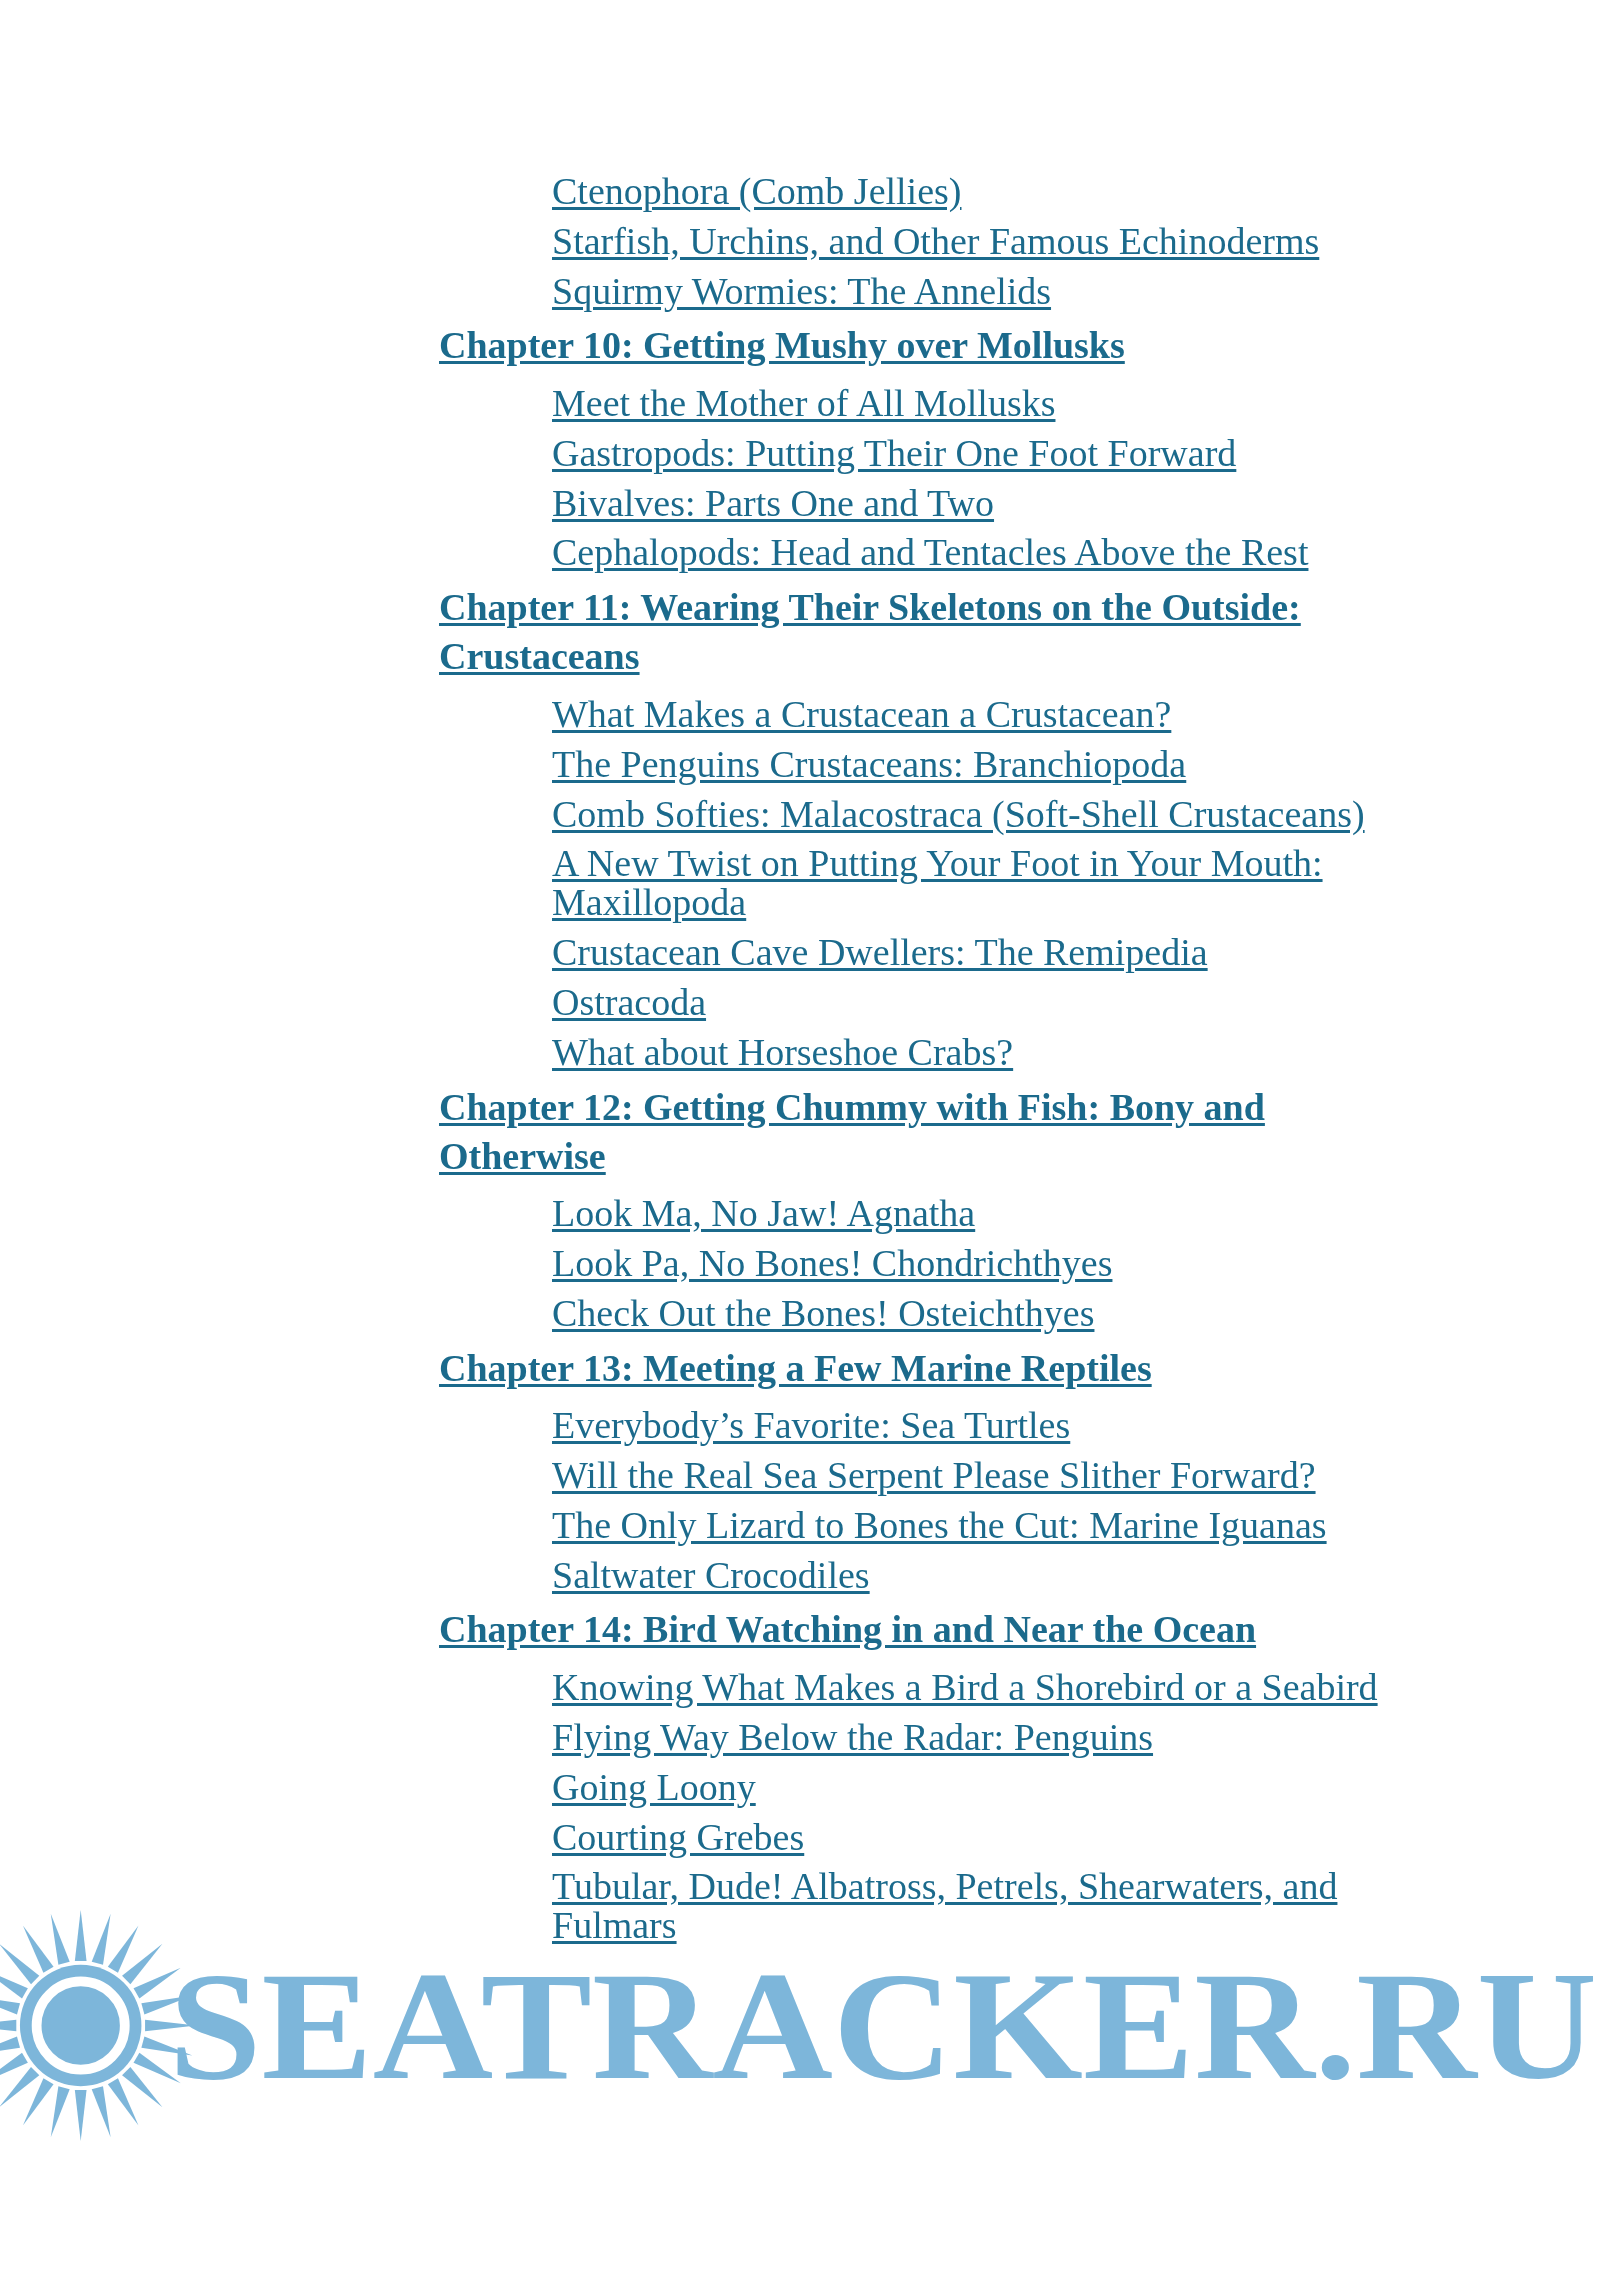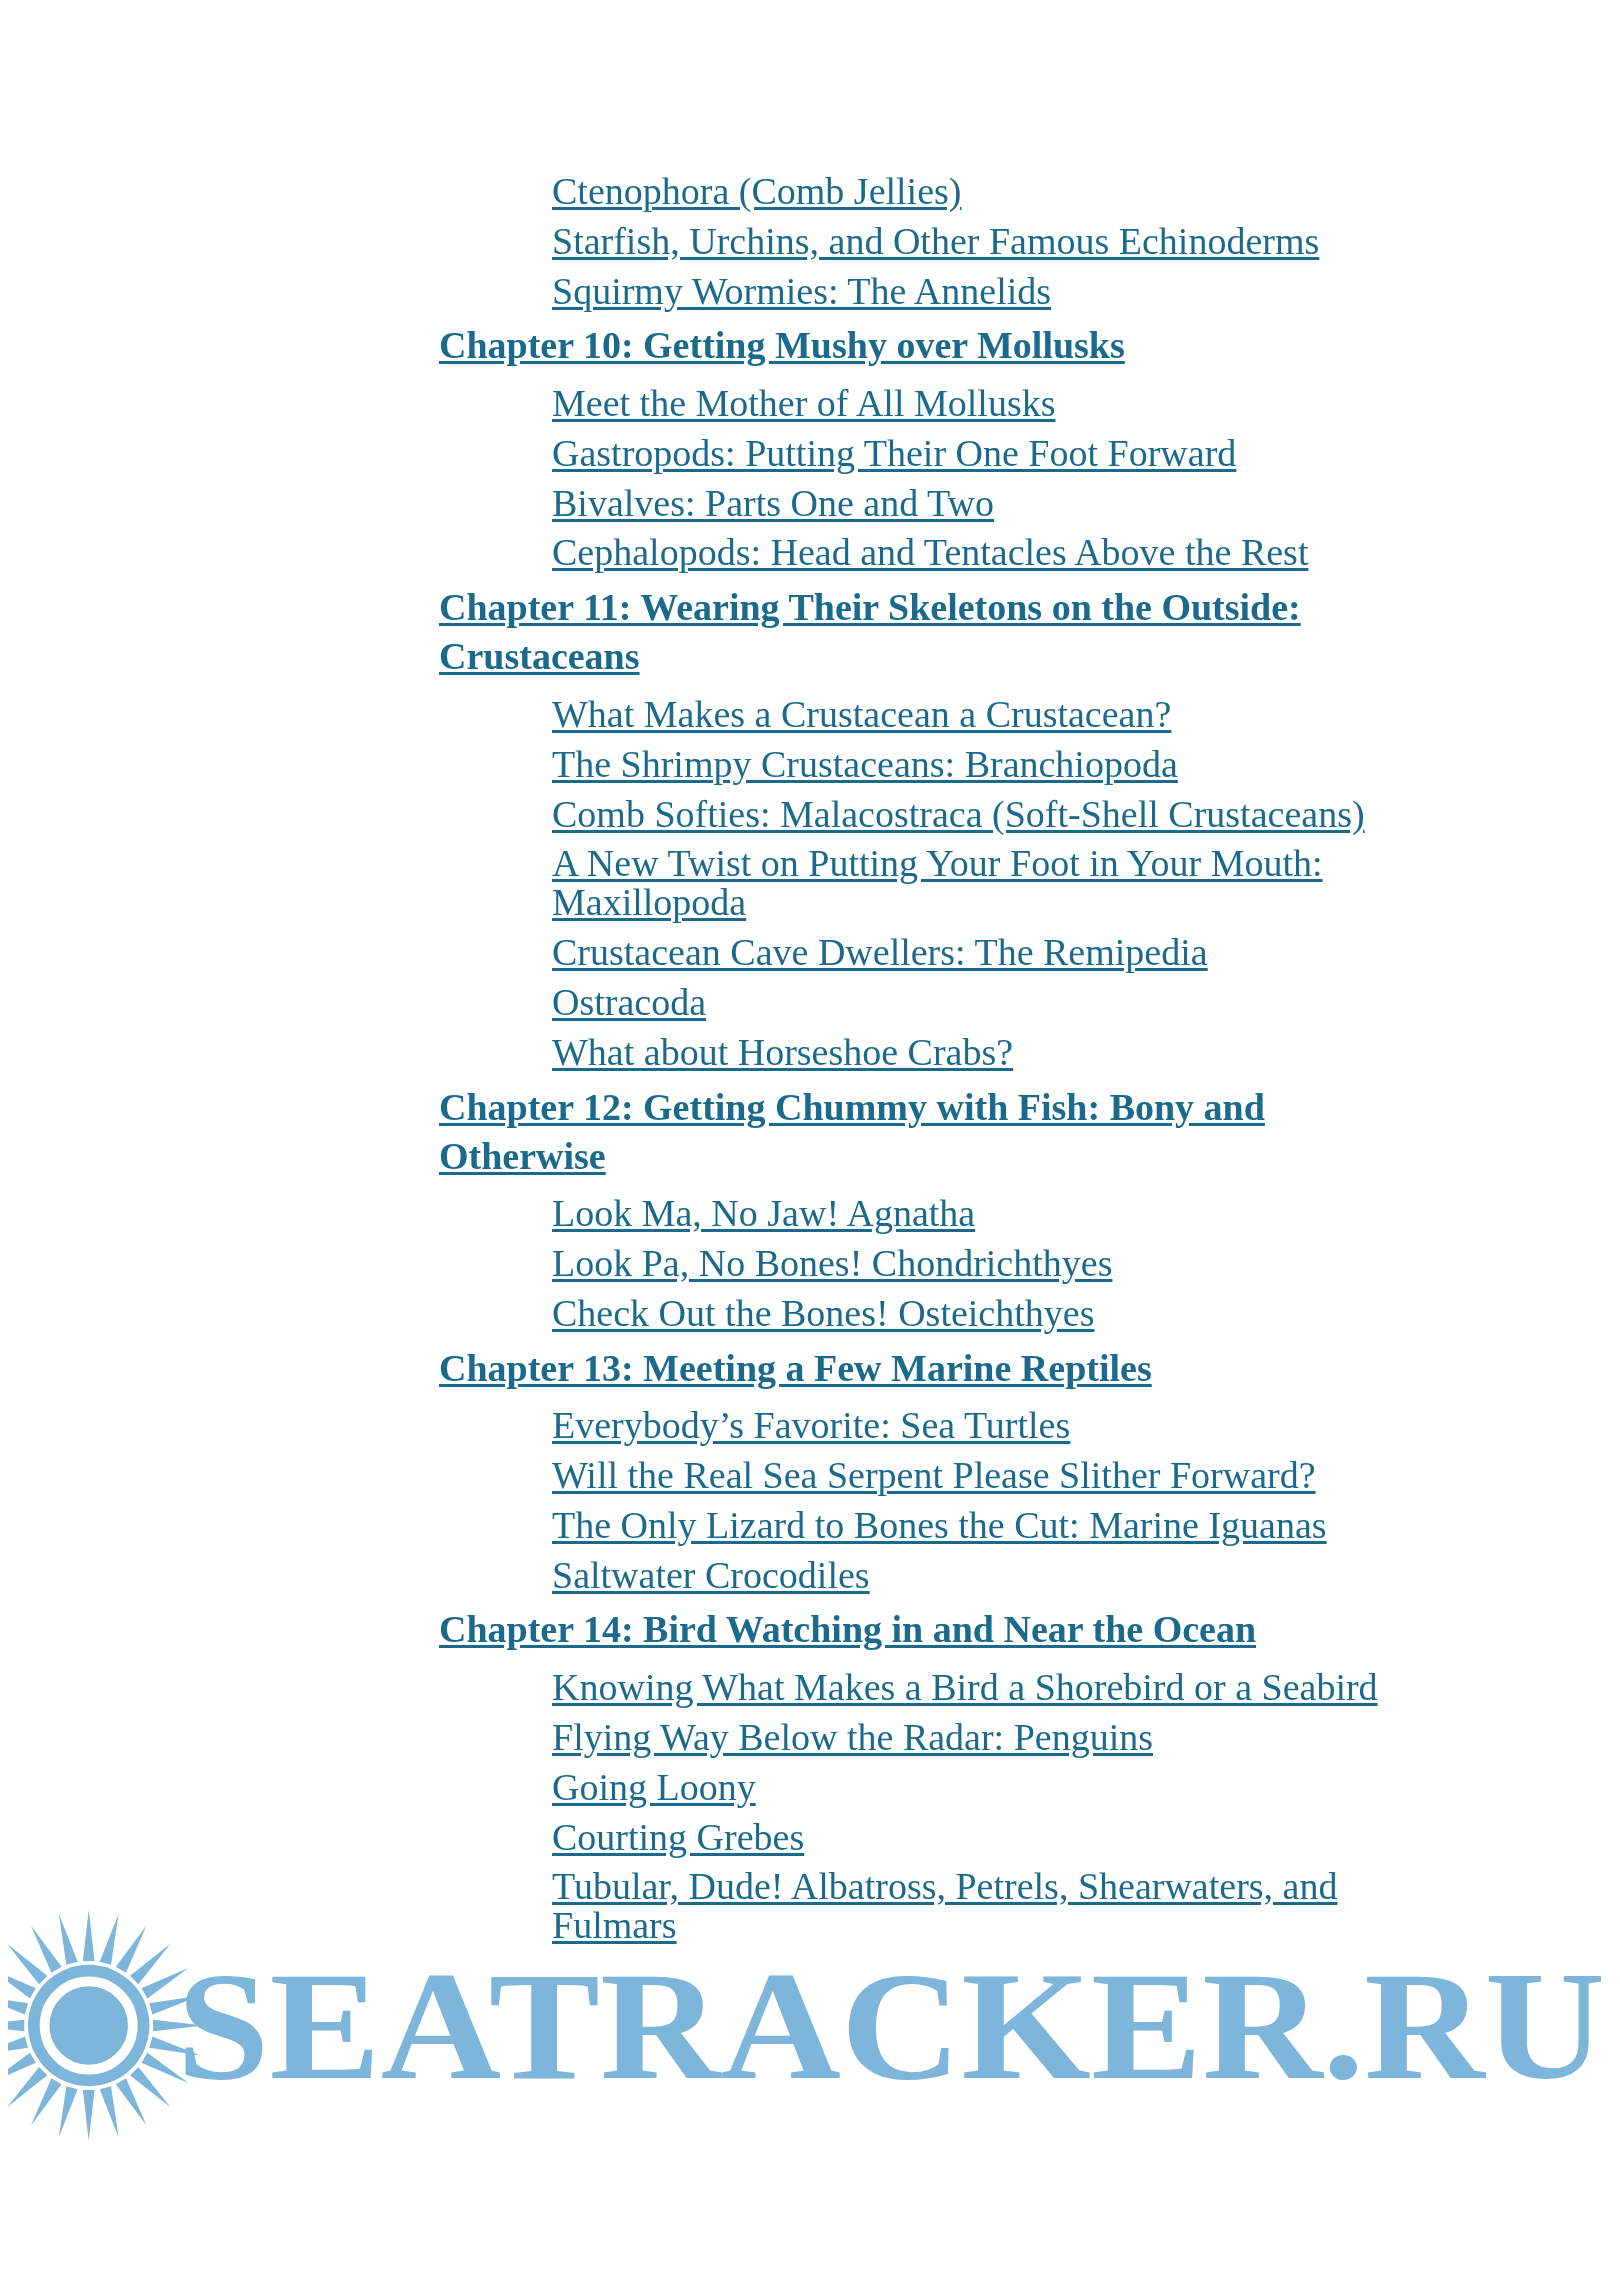--- a/index.html
+++ b/index.html
@@ -37,21 +37,21 @@
     font-family: Liberation Serif, serif;
   }
   a.toc-link {
     color: var(--link-color, #1b6a8c);
     text-decoration: underline;
     text-underline-offset: 2.9px;
     cursor: pointer;
   }
   .watermark {
     position: absolute;
-    left: 8px;
+    left: 0;
     top: 1906px;
     width: 1484px;
     height: 240px;
   }
   .watermark svg {
     display: block;
   }
   .wm-fill {
     fill: var(--wm-color, #7db6da);
   }
@@ -74,21 +74,21 @@
     <p class="toc-item"><a href="#" class="toc-link">Starfish, Urchins, and Other Famous Echinoderms</a></p>
     <p class="toc-item"><a href="#" class="toc-link">Squirmy Wormies: The Annelids</a></p>
     <h2 class="toc-chapter"><a href="#" class="toc-link">Chapter 10: Getting Mushy over Mollusks</a></h2>
     <p class="toc-item"><a href="#" class="toc-link">Meet the Mother of All Mollusks</a></p>
     <p class="toc-item"><a href="#" class="toc-link">Gastropods: Putting Their One Foot Forward</a></p>
     <p class="toc-item"><a href="#" class="toc-link">Bivalves: Parts One and Two</a></p>
     <p class="toc-item"><a href="#" class="toc-link">Cephalopods: Head and Tentacles Above the Rest</a></p>
     <h2 class="toc-chapter"><a href="#" class="toc-link">Chapter 11: Wearing Their Skeletons on the Outside:
 Crustaceans</a></h2>
     <p class="toc-item"><a href="#" class="toc-link">What Makes a Crustacean a Crustacean?</a></p>
-    <p class="toc-item"><a href="#" class="toc-link">The Shrimpy Crustaceans: Branchiopoda</a></p>
+    <p class="toc-item"><a href="#" class="toc-link">The Penguins Crustaceans: Branchiopoda</a></p>
     <p class="toc-item"><a href="#" class="toc-link">Comb Softies: Malacostraca (Soft-Shell Crustaceans)</a></p>
     <p class="toc-item"><a href="#" class="toc-link">A New Twist on Putting Your Foot in Your Mouth:
 Maxillopoda</a></p>
     <p class="toc-item"><a href="#" class="toc-link">Crustacean Cave Dwellers: The Remipedia</a></p>
     <p class="toc-item"><a href="#" class="toc-link">Ostracoda</a></p>
     <p class="toc-item"><a href="#" class="toc-link">What about Horseshoe Crabs?</a></p>
     <h2 class="toc-chapter"><a href="#" class="toc-link">Chapter 12: Getting Chummy with Fish: Bony and
 Otherwise</a></h2>
     <p class="toc-item"><a href="#" class="toc-link">Look Ma, No Jaw! Agnatha</a></p>
     <p class="toc-item"><a href="#" class="toc-link">Look Pa, No Bones! Chondrichthyes</a></p>

